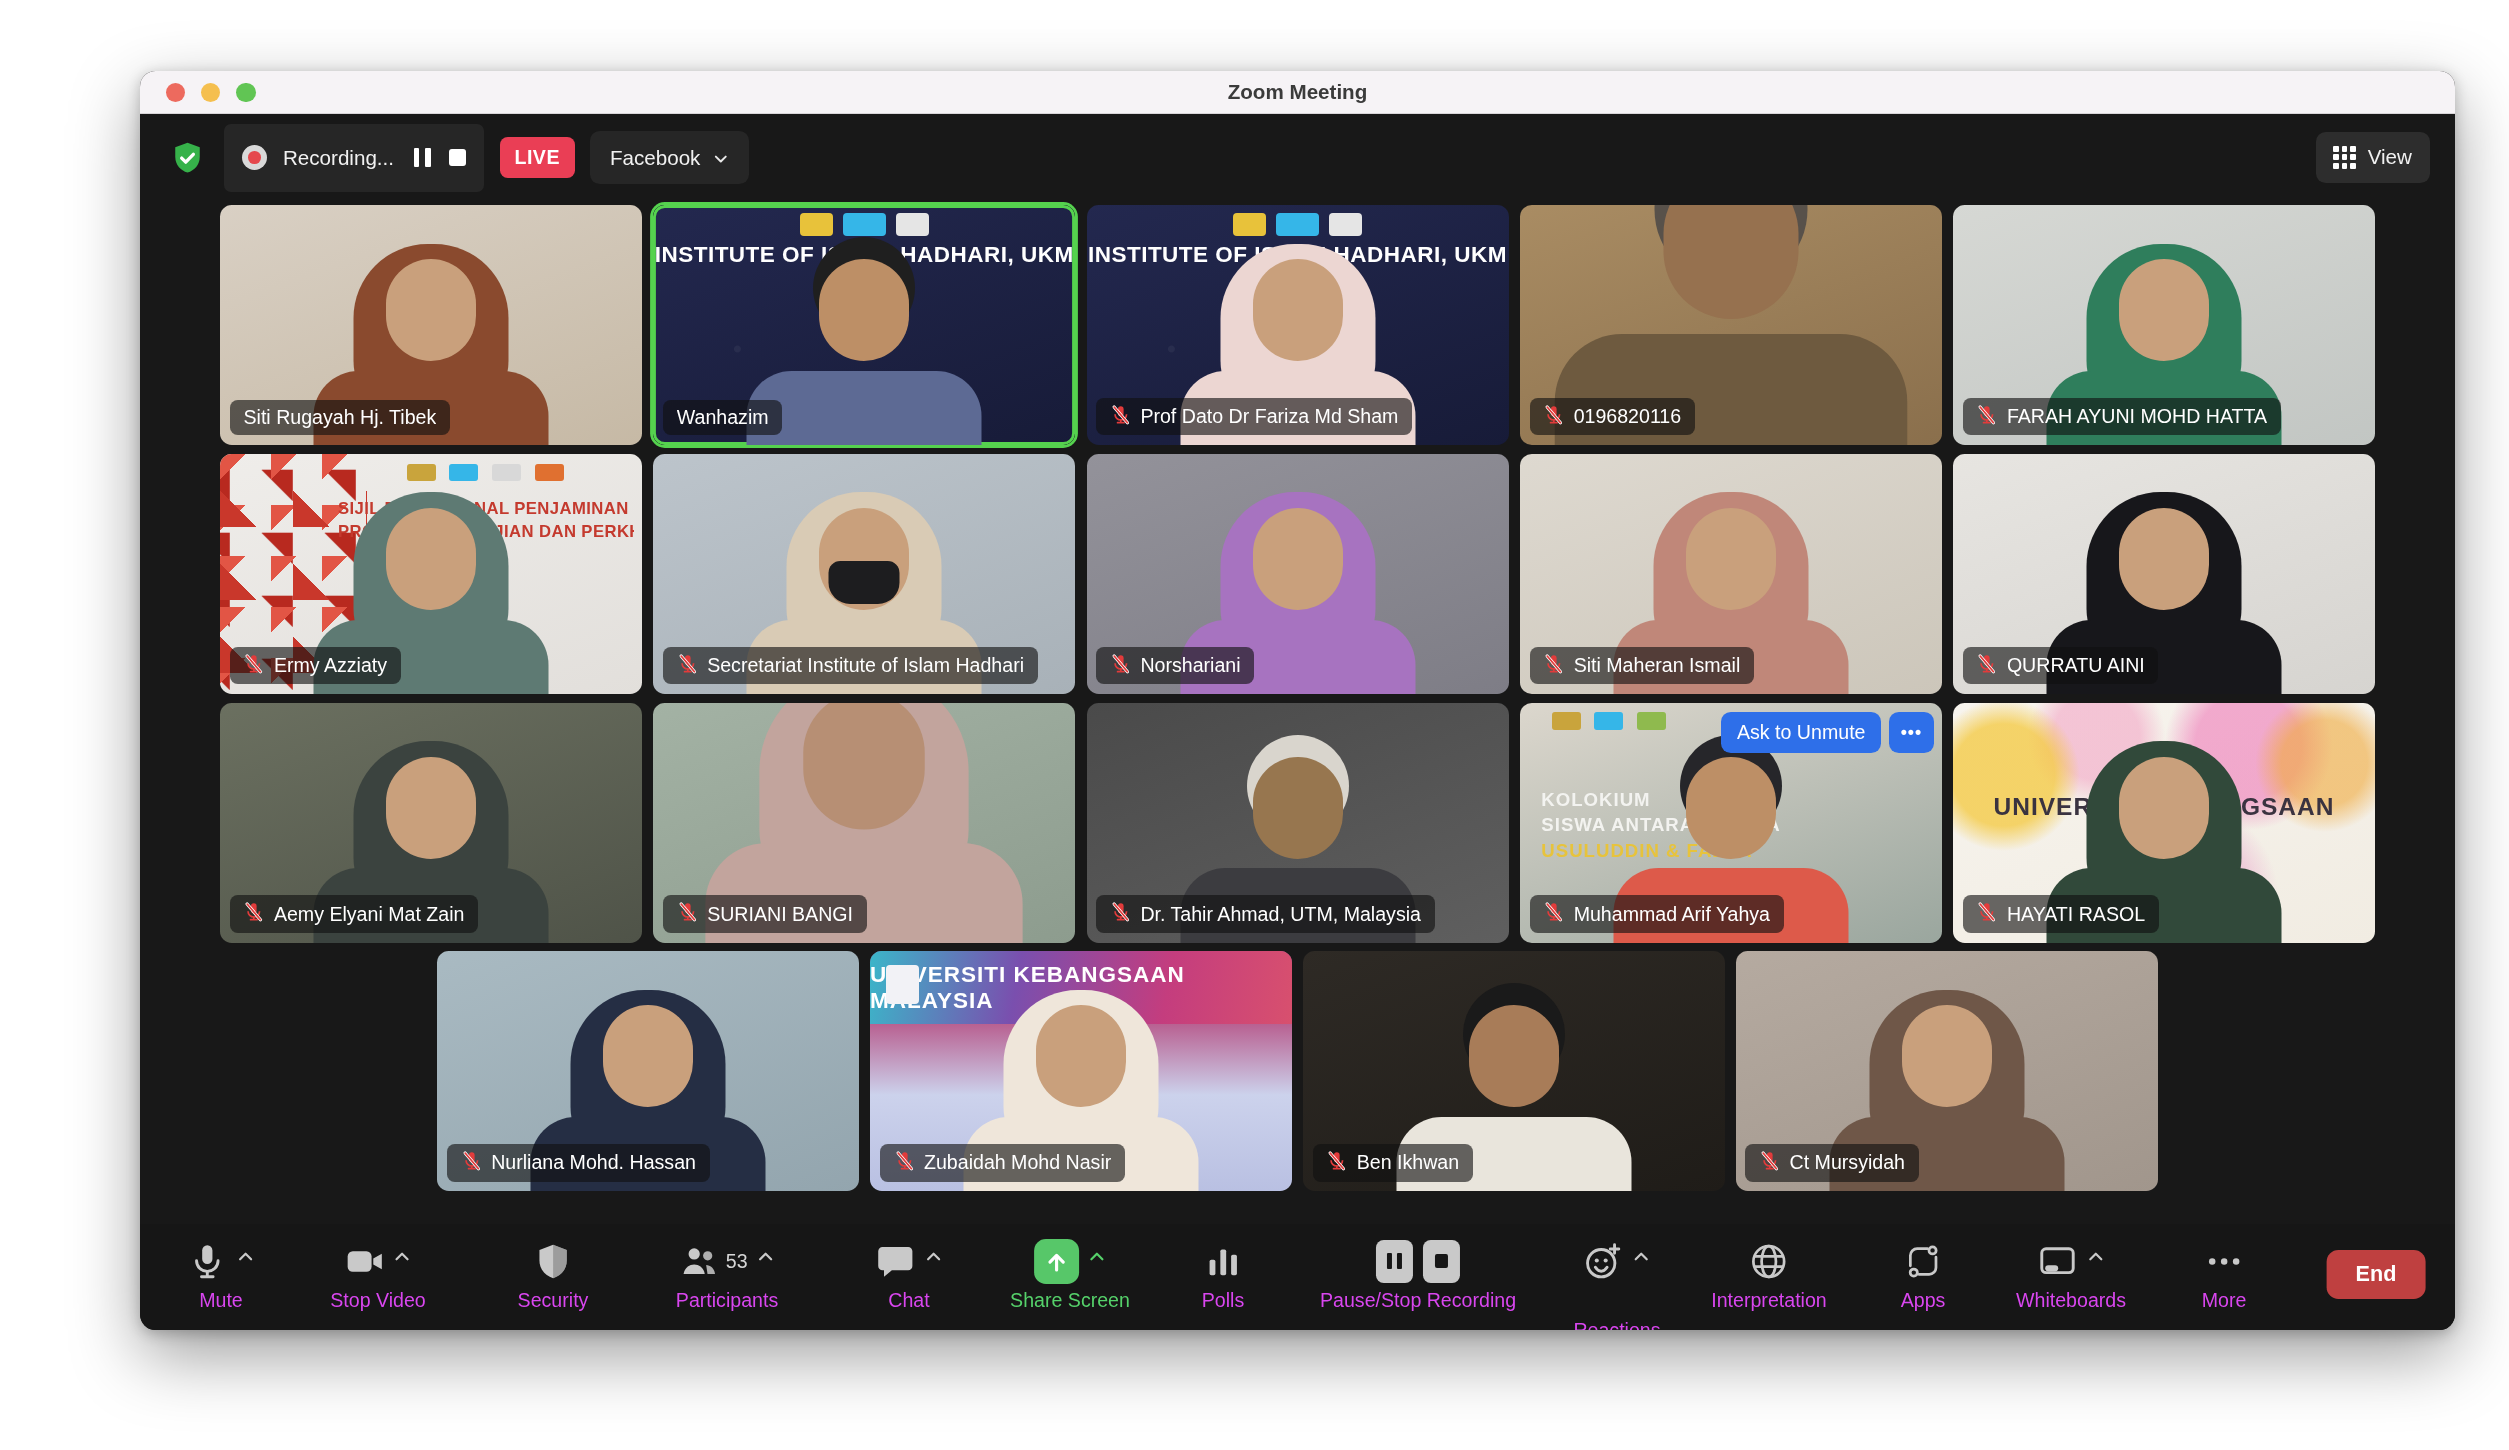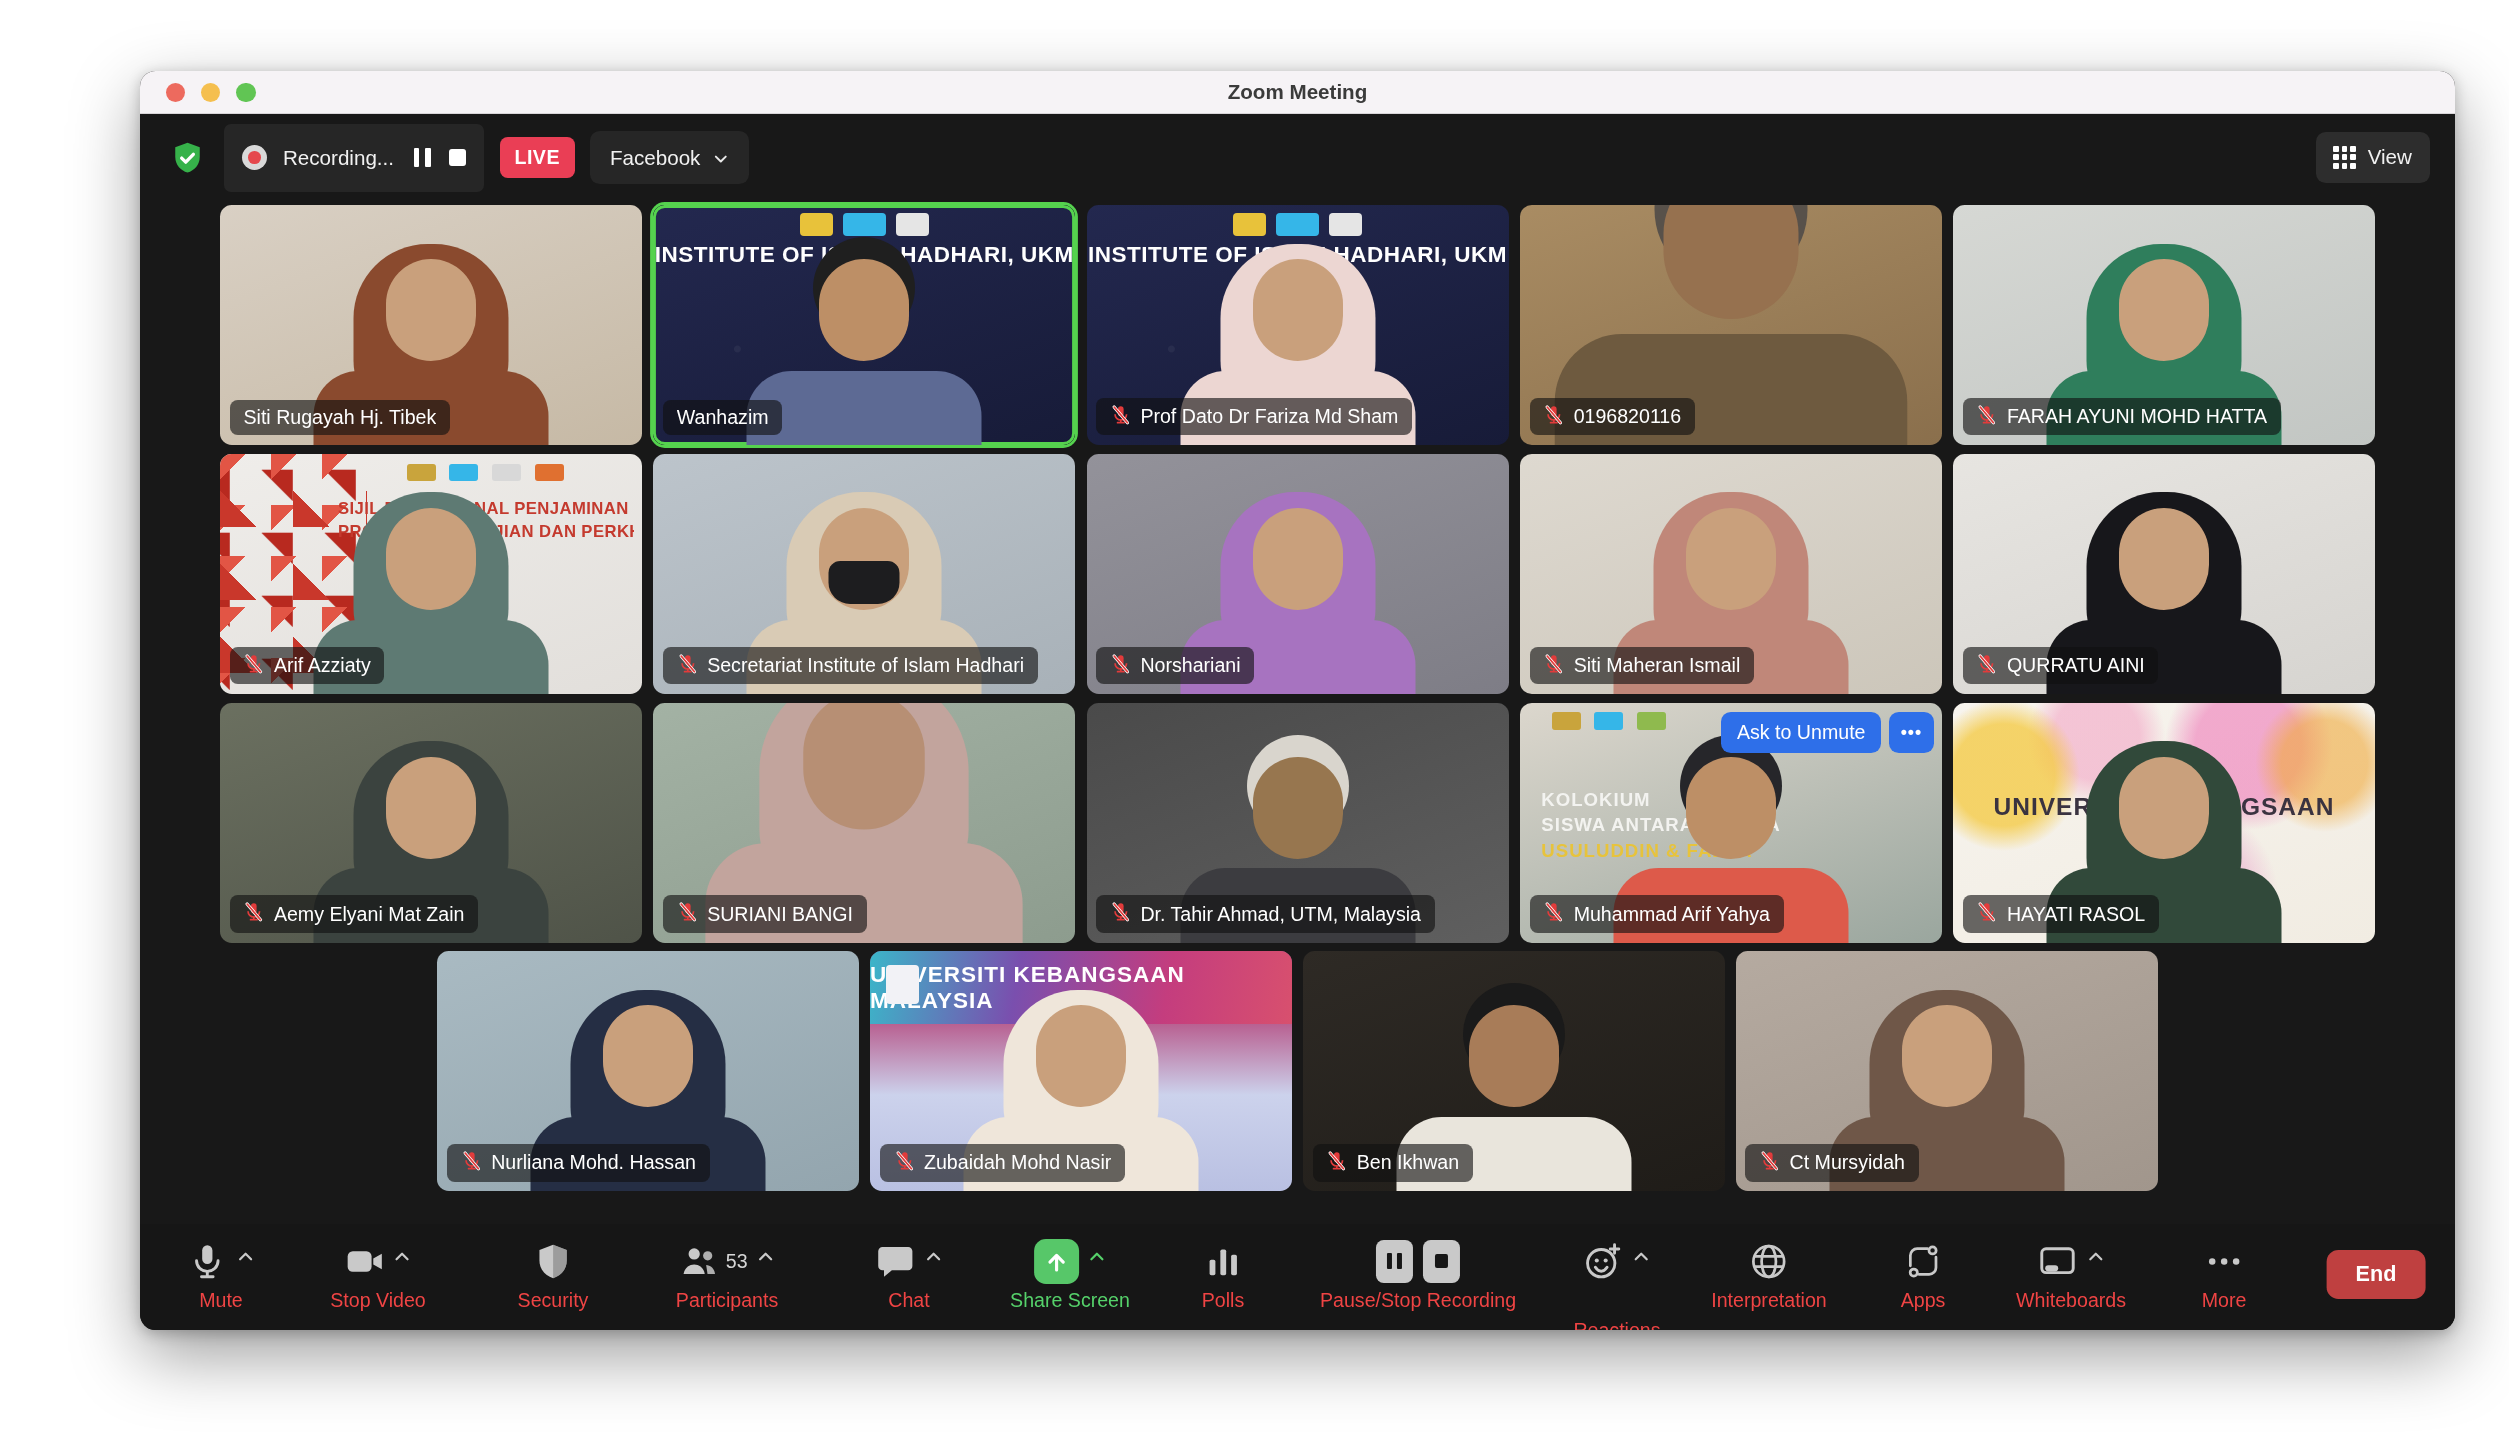--- a/index.html
+++ b/index.html
@@ -103,21 +103,21 @@
     width:45px; font-size:17.6px; font-weight:700; letter-spacing:1px; }
 
   
   .toolbar { position:absolute; left:0; right:0; bottom:0; height:106px; background:#161616; }
   .tb-item { position:absolute; top:11.8px; transform:translateX(-50%); display:flex;
     flex-direction:column; align-items:center; color:#c9c9c9; cursor:default; }
   .tb-iconrow { height:51px; display:flex; align-items:center; gap:7.8px; }
   .tb-icon { width:41px; height:41px; }
   .tb-icon svg { width:100%; height:100%; }
   .tb-chev { width:19.6px; height:19.6px; color:#c9c9c9; margin-top:-9.8px; }
-  .tb-label { font-size:19.6px; color:#ef4444; margin-top:2px; white-space:nowrap; }
+  .tb-label { font-size:19.6px; color:#d946ef; margin-top:2px; white-space:nowrap; }
   .tb-item.accent .tb-label, .tb-item.accent .tb-chev { color:#55d16a; }
   .tb-badge { font-size:19.6px; color:#d6d6d6; margin-left:-2px; }
   .share-sq { width:45px; height:45px; background:#57c769; border-radius:11.8px;
     display:flex; align-items:center; justify-content:center; }
   .share-sq svg { width:29px; height:29px; }
   .rec-pair { display:flex; gap:9.8px; align-items:center; }
   .rec-sq { width:37px; height:43px; background:#c9c9c9; border-radius:7.8px;
     display:flex; align-items:center; justify-content:center; }
   .rec-sq .pb { display:flex; gap:4.9px; }
   .rec-sq .pb i { width:4.9px; height:15.7px; background:#161616; border-radius:1px; }
@@ -293,21 +293,21 @@
             <div class="body" style="background: rgb(94, 122, 115);"></div>
           </div>
           <div class="name-tag">
             <span><svg class="micoff" viewBox="0 0 24 24">
                 <rect x="8.9" y="2.6" width="6.2" height="11.4" rx="3.1" fill="#e23b3b"></rect>
                 <path d="M5.6 11.4a6.4 6.4 0 0 0 12.8 0" fill="none" stroke="#e23b3b" stroke-width="1.9"></path>
                 <path d="M12 17.8v2.8M8.4 20.8h7.2" stroke="#e23b3b" stroke-width="1.9" stroke-linecap="round"></path>
                 <path d="M4.6 3.4l14.8 17.4" stroke="#fff" stroke-width="3.6" stroke-linecap="round"></path>
                 <path d="M4.6 3.4l14.8 17.4" stroke="#e23b3b" stroke-width="1.9" stroke-linecap="round"></path>
               </svg></span>
-            <span class="nm">Arif Azziaty</span>
+            <span class="nm">Ermy Azziaty</span>
           </div>
         </div>
         <div class="tile" style="background: linear-gradient(160deg, rgb(188, 196, 203), rgb(168, 177, 184));">
           <div class="figure">
             <div class="hood" style="background: rgb(217, 203, 181);"></div>
             <div class="head" style="background: rgb(201, 160, 124);"></div>
             <div class="body" style="background: rgb(217, 203, 181);"></div>
             <div class="mask" style="background: rgb(29, 29, 31);"></div>
           </div>
           <div class="name-tag">

